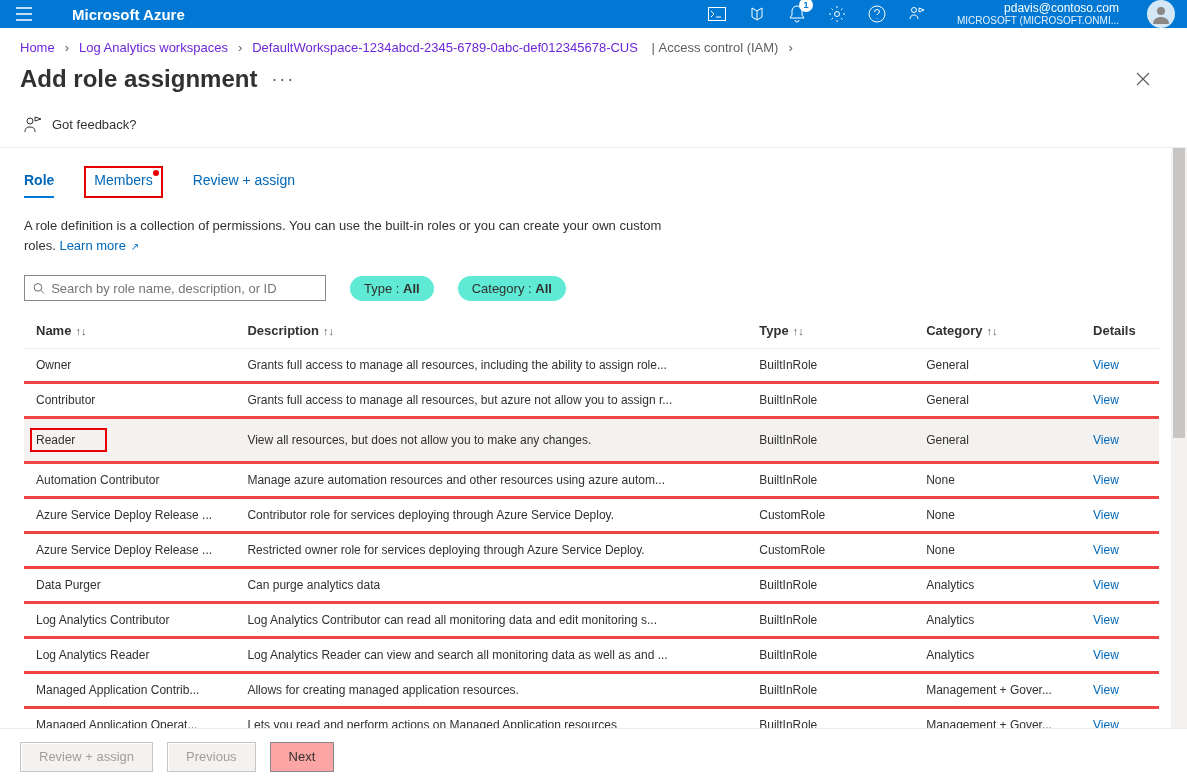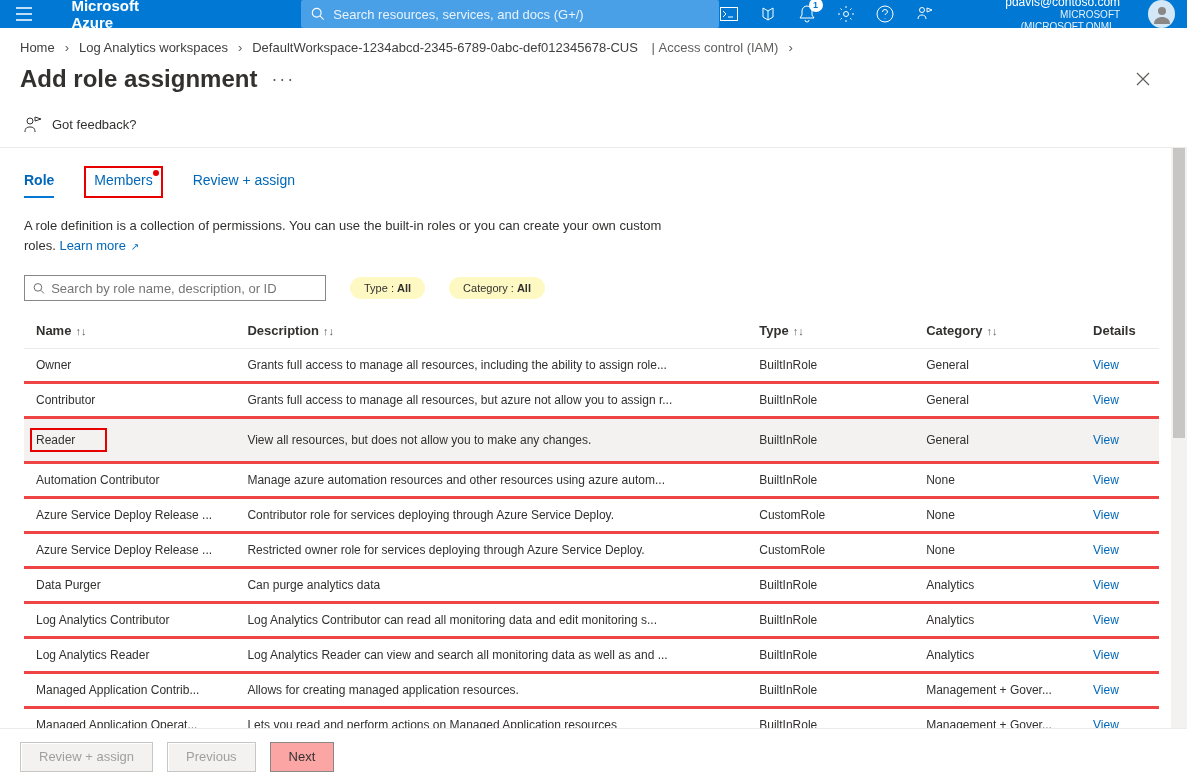--- a/index.html
+++ b/index.html
@@ -16,21 +16,21 @@
   .top-icons { margin-left: auto; display: flex; align-items: center; gap: 20px; }
   .top-icon { width: 20px; height: 20px; display: flex; align-items: center; justify-content: center; cursor: pointer; position: relative; }
   .badge { position: absolute; top: -6px; right: -6px; background: #fff; color: #0078d4; font-size: 9px; font-weight: 600; border-radius: 8px; min-width: 14px; height: 14px; display: flex; align-items: center; justify-content: center; padding: 0 3px; }
   .account { text-align: right; margin-left: 10px; line-height: 1.2; }
   .account-email { font-size: 12px; }
   .account-tenant { font-size: 10px; text-transform: uppercase; opacity: 0.9; }
   .avatar { width: 28px; height: 28px; border-radius: 50%; background: #d4e7f7; margin-left: 8px; display: flex; align-items: center; justify-content: center; }
 
   
   .breadcrumb { padding: 12px 20px 6px; font-size: 13px; display: flex; align-items: center; gap: 10px; }
-  .breadcrumb a { color: #404040; text-decoration: none; cursor: pointer; }
+  .breadcrumb a { color: #6d28d9; text-decoration: none; cursor: pointer; }
   .breadcrumb .sep { color: #605e5c; }
   .breadcrumb .current { color: #605e5c; }
 
   
   .page-head { display: flex; align-items: center; padding: 4px 20px 14px; }
   .page-title { font-size: 24px; font-weight: 600; }
   .page-more { margin-left: 14px; color: #605e5c; font-size: 18px; letter-spacing: 2px; cursor: pointer; }
   .close-btn { margin-left: auto; width: 24px; height: 24px; display: flex; align-items: center; justify-content: center; cursor: pointer; color: #605e5c; margin-right: 12px; }
 
   
@@ -54,21 +54,21 @@
 
   
   .desc { padding: 18px 0 4px; max-width: 640px; color: #323130; line-height: 1.5; }
   .desc a { color: #0067b8; text-decoration: none; }
   .ext-icon { font-size: 10px; margin-left: 2px; }
 
   
   .filters { display: flex; align-items: center; gap: 24px; padding: 16px 0 14px; }
   .role-search { width: 302px; height: 26px; border: 1px solid #8a8886; display: flex; align-items: center; padding: 0 8px; }
   .role-search input { border: none; outline: none; font-size: 13px; width: 100%; margin-left: 6px; }
-  .pill { background: #fef9c3; border-radius: 14px; padding: 5px 14px; font-size: 11px; color: #323130; cursor: pointer; }
+  .pill { background: #5eead4; border-radius: 14px; padding: 5px 14px; font-size: 13px; color: #323130; cursor: pointer; }
   .pill b { font-weight: 600; }
 
   
   table { width: 100%; border-collapse: collapse; }
   thead th { text-align: left; font-weight: 600; font-size: 13px; padding: 8px 12px 10px; border-bottom: 1px solid #edebe9; color: #323130; }
   .sort-icon { font-size: 11px; color: #605e5c; margin-left: 4px; }
   tbody td { padding: 9px 12px; border-bottom: 3px solid #ef4444; font-size: 12px; color: #323130; white-space: nowrap; overflow: hidden; text-overflow: ellipsis; }
   tbody tr.selected { background: #f3f2f1; }
   tbody tr.selected td:first-child { position: relative; }
   .name-highlight { border: 2px solid #e60000; padding: 3px 30px 3px 4px; display: inline-block; margin-left: -6px; }
@@ -88,27 +88,20 @@
 </head>
 <body>
 
 <div class="topbar">
   <div class="hamburger">
     <svg width="16" height="14" viewBox="0 0 16 14">
         <path d="M0 1h16M0 7h16M0 13h16" stroke="#fff" stroke-width="1.5"></path>
       </svg>
   </div>
   <div class="brand">Microsoft Azure</div>
-  <div class="search-wrap">
-    <svg width="14" height="14" viewBox="0 0 16 16">
-        <circle cx="6.5" cy="6.5" r="5" stroke="#fff" stroke-width="1.3" fill="none"></circle>
-        <path d="M10.5 10.5l4 4" stroke="#fff" stroke-width="1.3"></path>
-      </svg>
-    <input class="search-input" placeholder="Search resources, services, and docs (G+/)" style="">
-  </div>
   <div class="top-icons">
     <div class="top-icon">
       <svg width="18" height="14" viewBox="0 0 18 14">
           <rect x="0.5" y="0.5" width="17" height="13" stroke="#fff" fill="none"></rect>
           <path d="M3 4l3 3-3 3M8 10h5" stroke="#fff" fill="none"></path>
         </svg>
     </div>
     <div class="top-icon">
       <svg width="16" height="16" viewBox="0 0 16 16">
           <path d="M3 2l5 3v9l-5-3zM8 5l5-3v9l-5 3" stroke="#fff" fill="none"></path>

